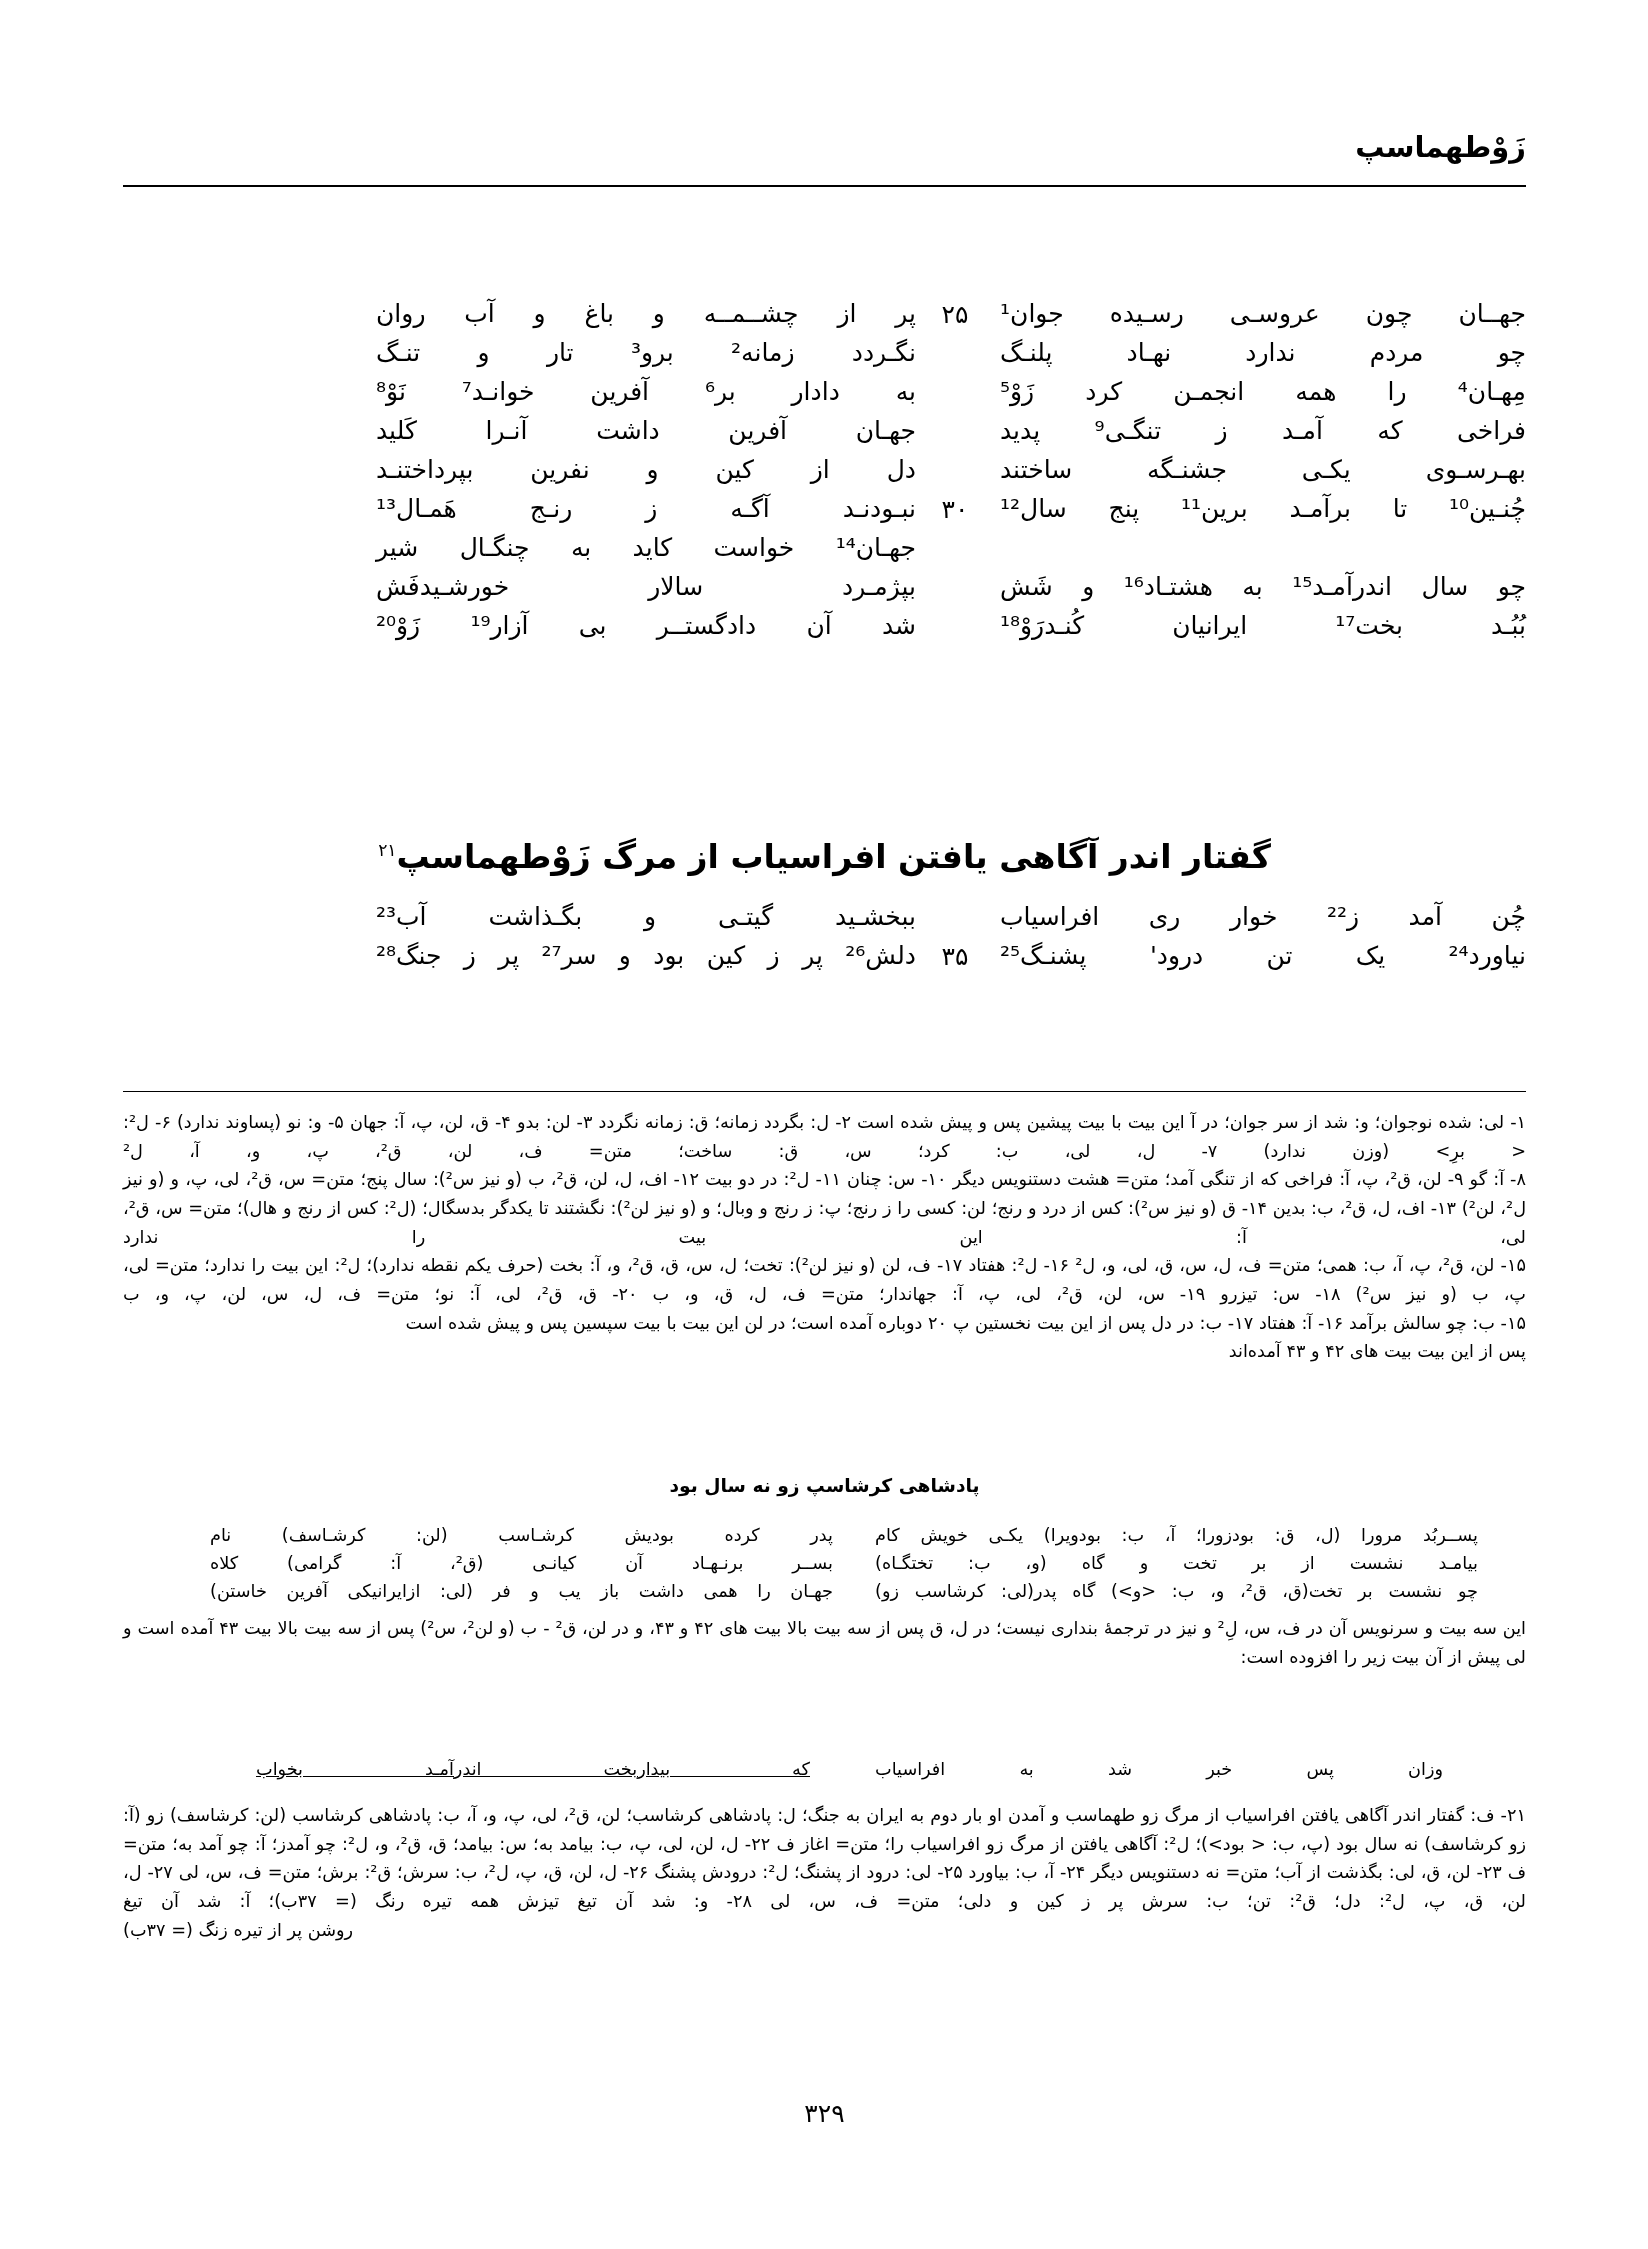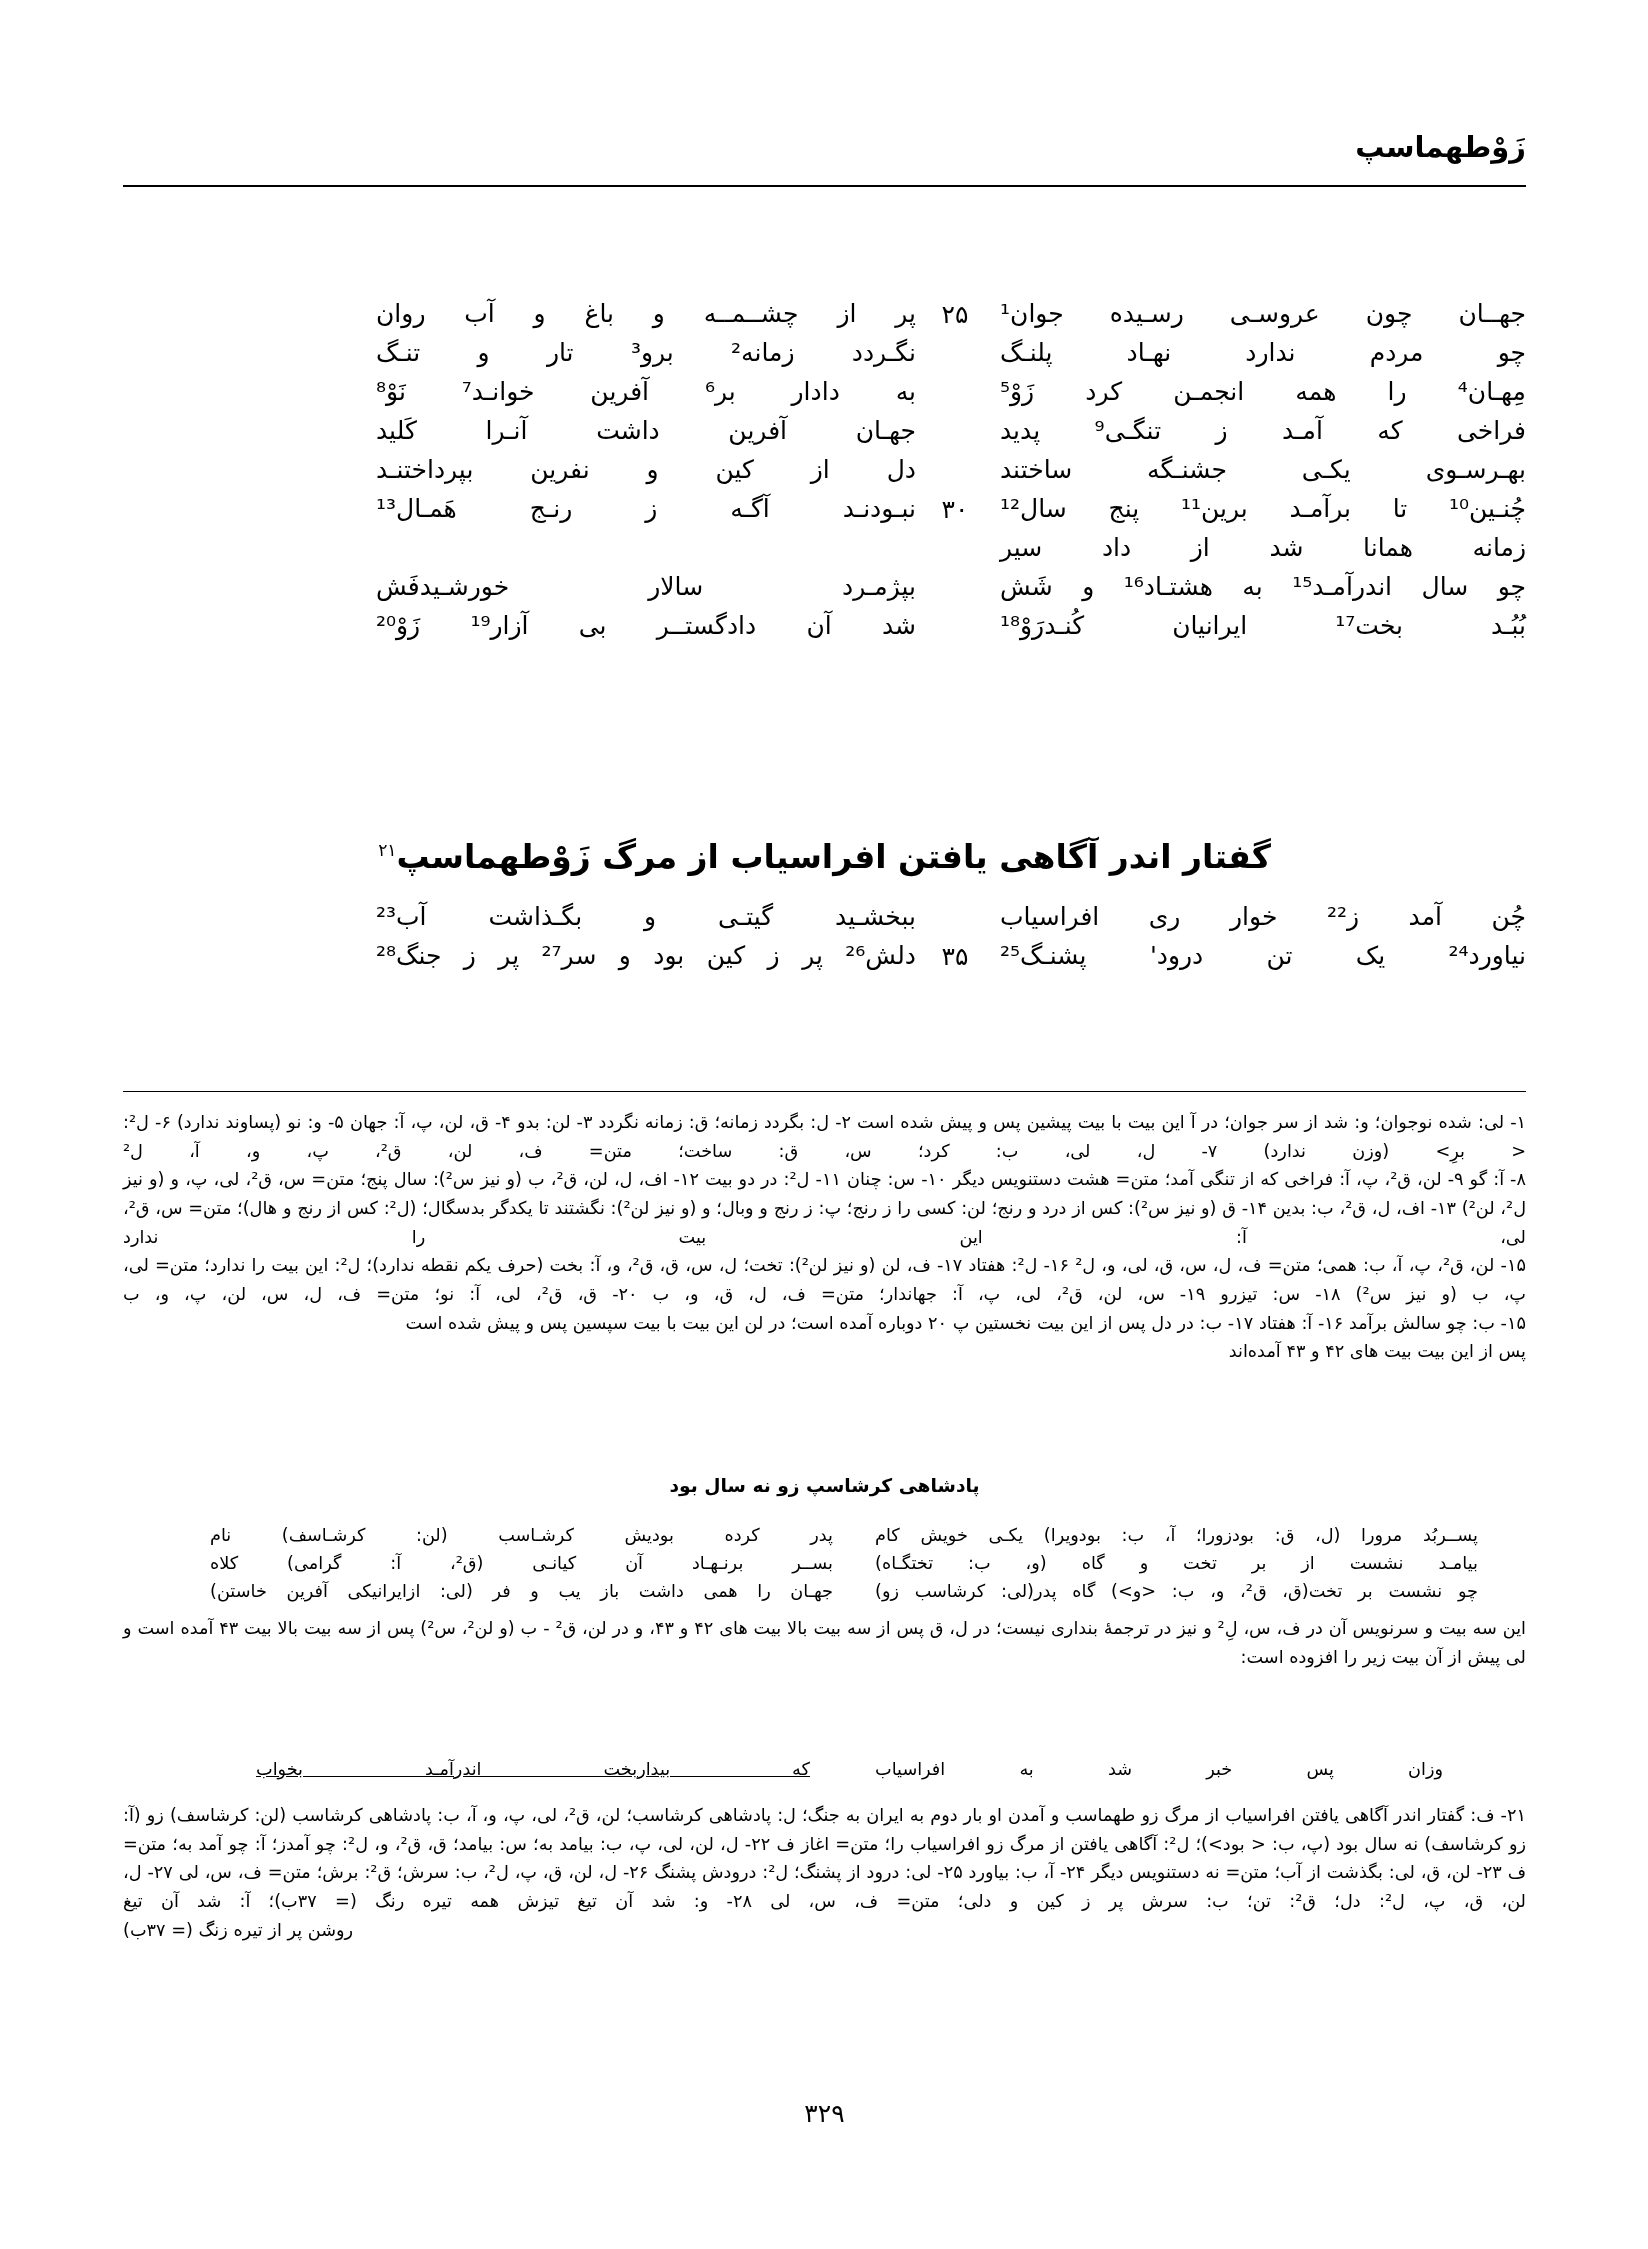--- a/index.html
+++ b/index.html
@@ -288,21 +288,21 @@
     </div>
 
     <div class="verse-row">
       <span class="verse-num">۳۰</span>
       <span class="hemi hemi-a">چُنـین¹⁰ تا برآمـد برین¹¹ پنج سال¹²</span>
       <span class="hemi hemi-b">نبـودنـد آگـه ز رنـج هَمـال¹³</span>
     </div>
 
     <div class="verse-row">
       <span class="verse-num"></span>
-      <span class="hemi hemi-a">زمانه همانا شد از داد سیر</span>
+      <span class="hemi hemi-b">جهـان¹⁴ خواست کاید به چنگـال شیر</span>
     </div>
 
     <div class="verse-row">
       <span class="verse-num"></span>
       <span class="hemi hemi-a">چو سال اندرآمـد¹⁵ به هشتـاد¹⁶ و شَش</span>
       <span class="hemi hemi-b">بپژمـرد سالار خورشـیدفَش</span>
     </div>
 
     <div class="verse-row">
       <span class="verse-num"></span>

